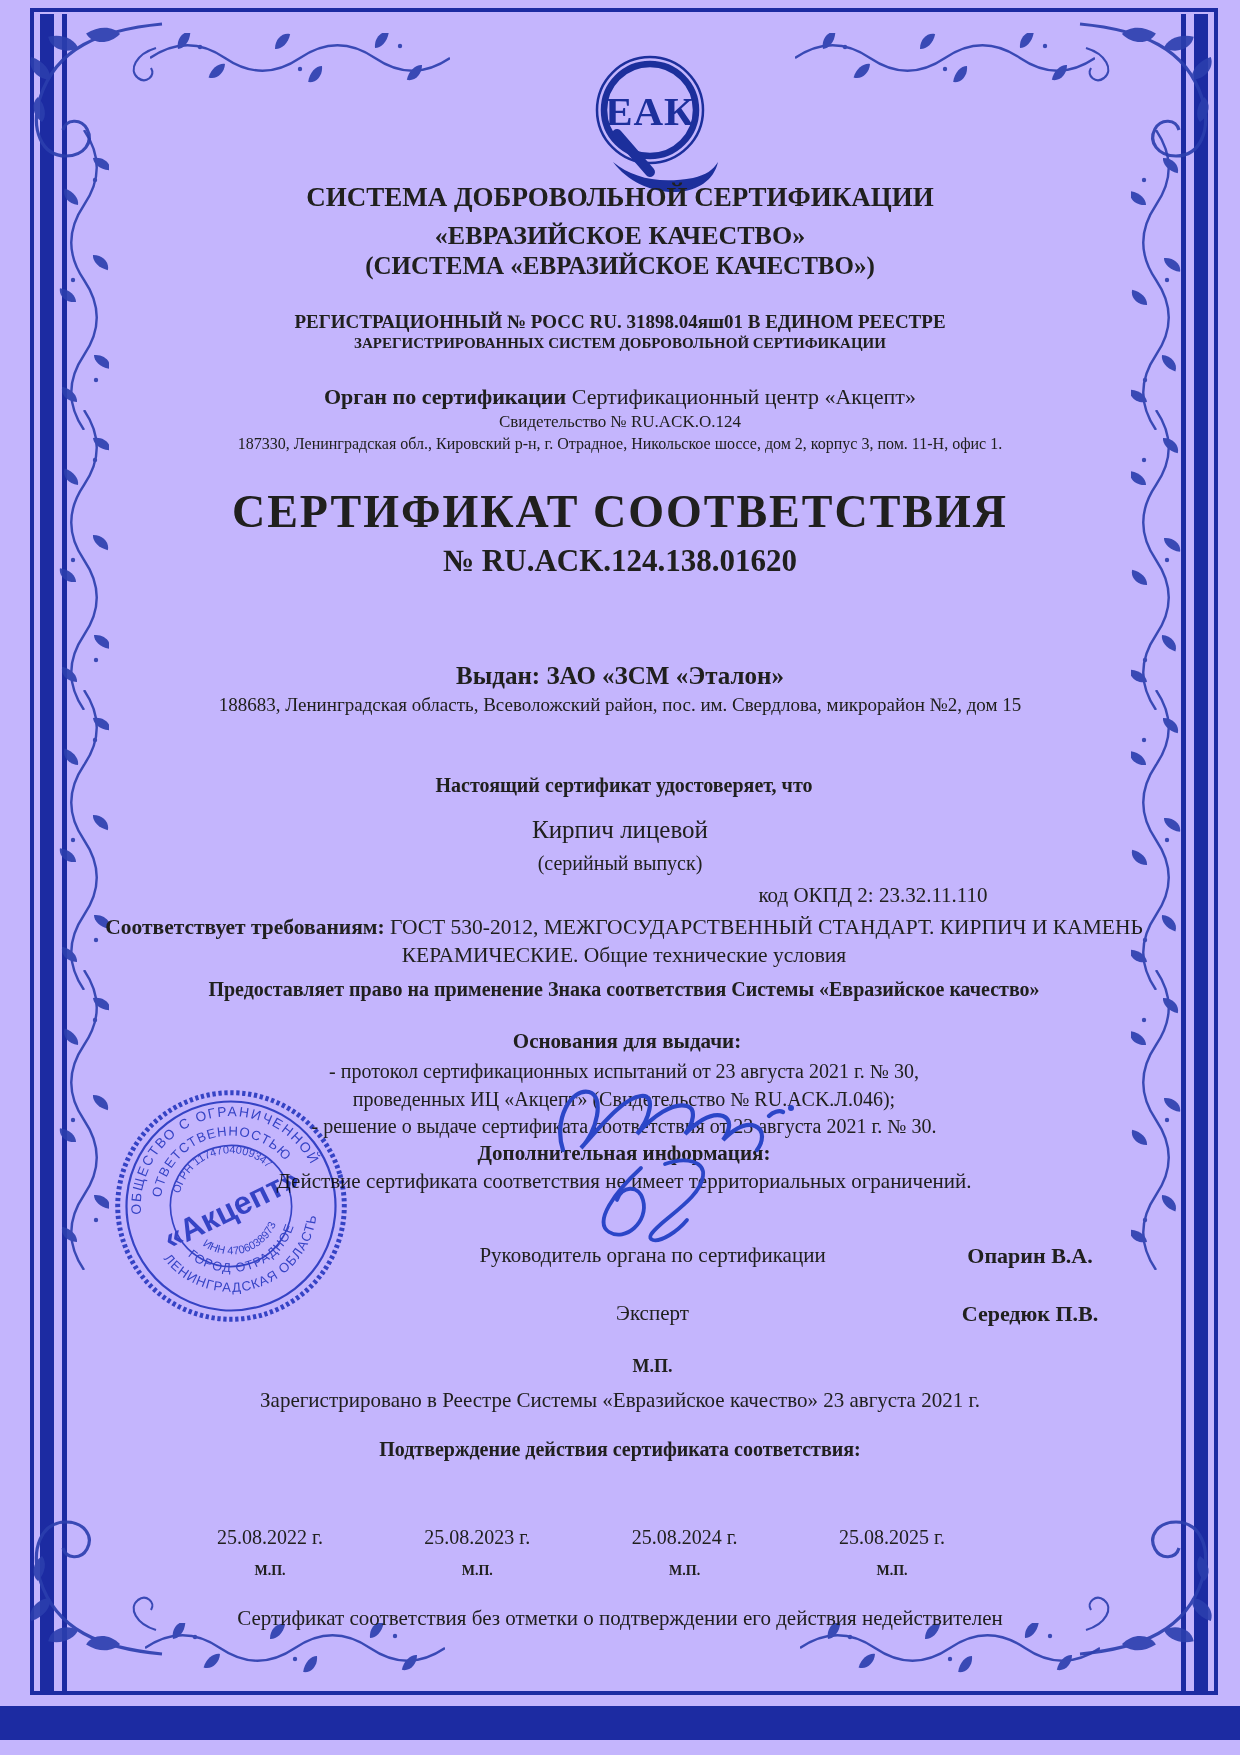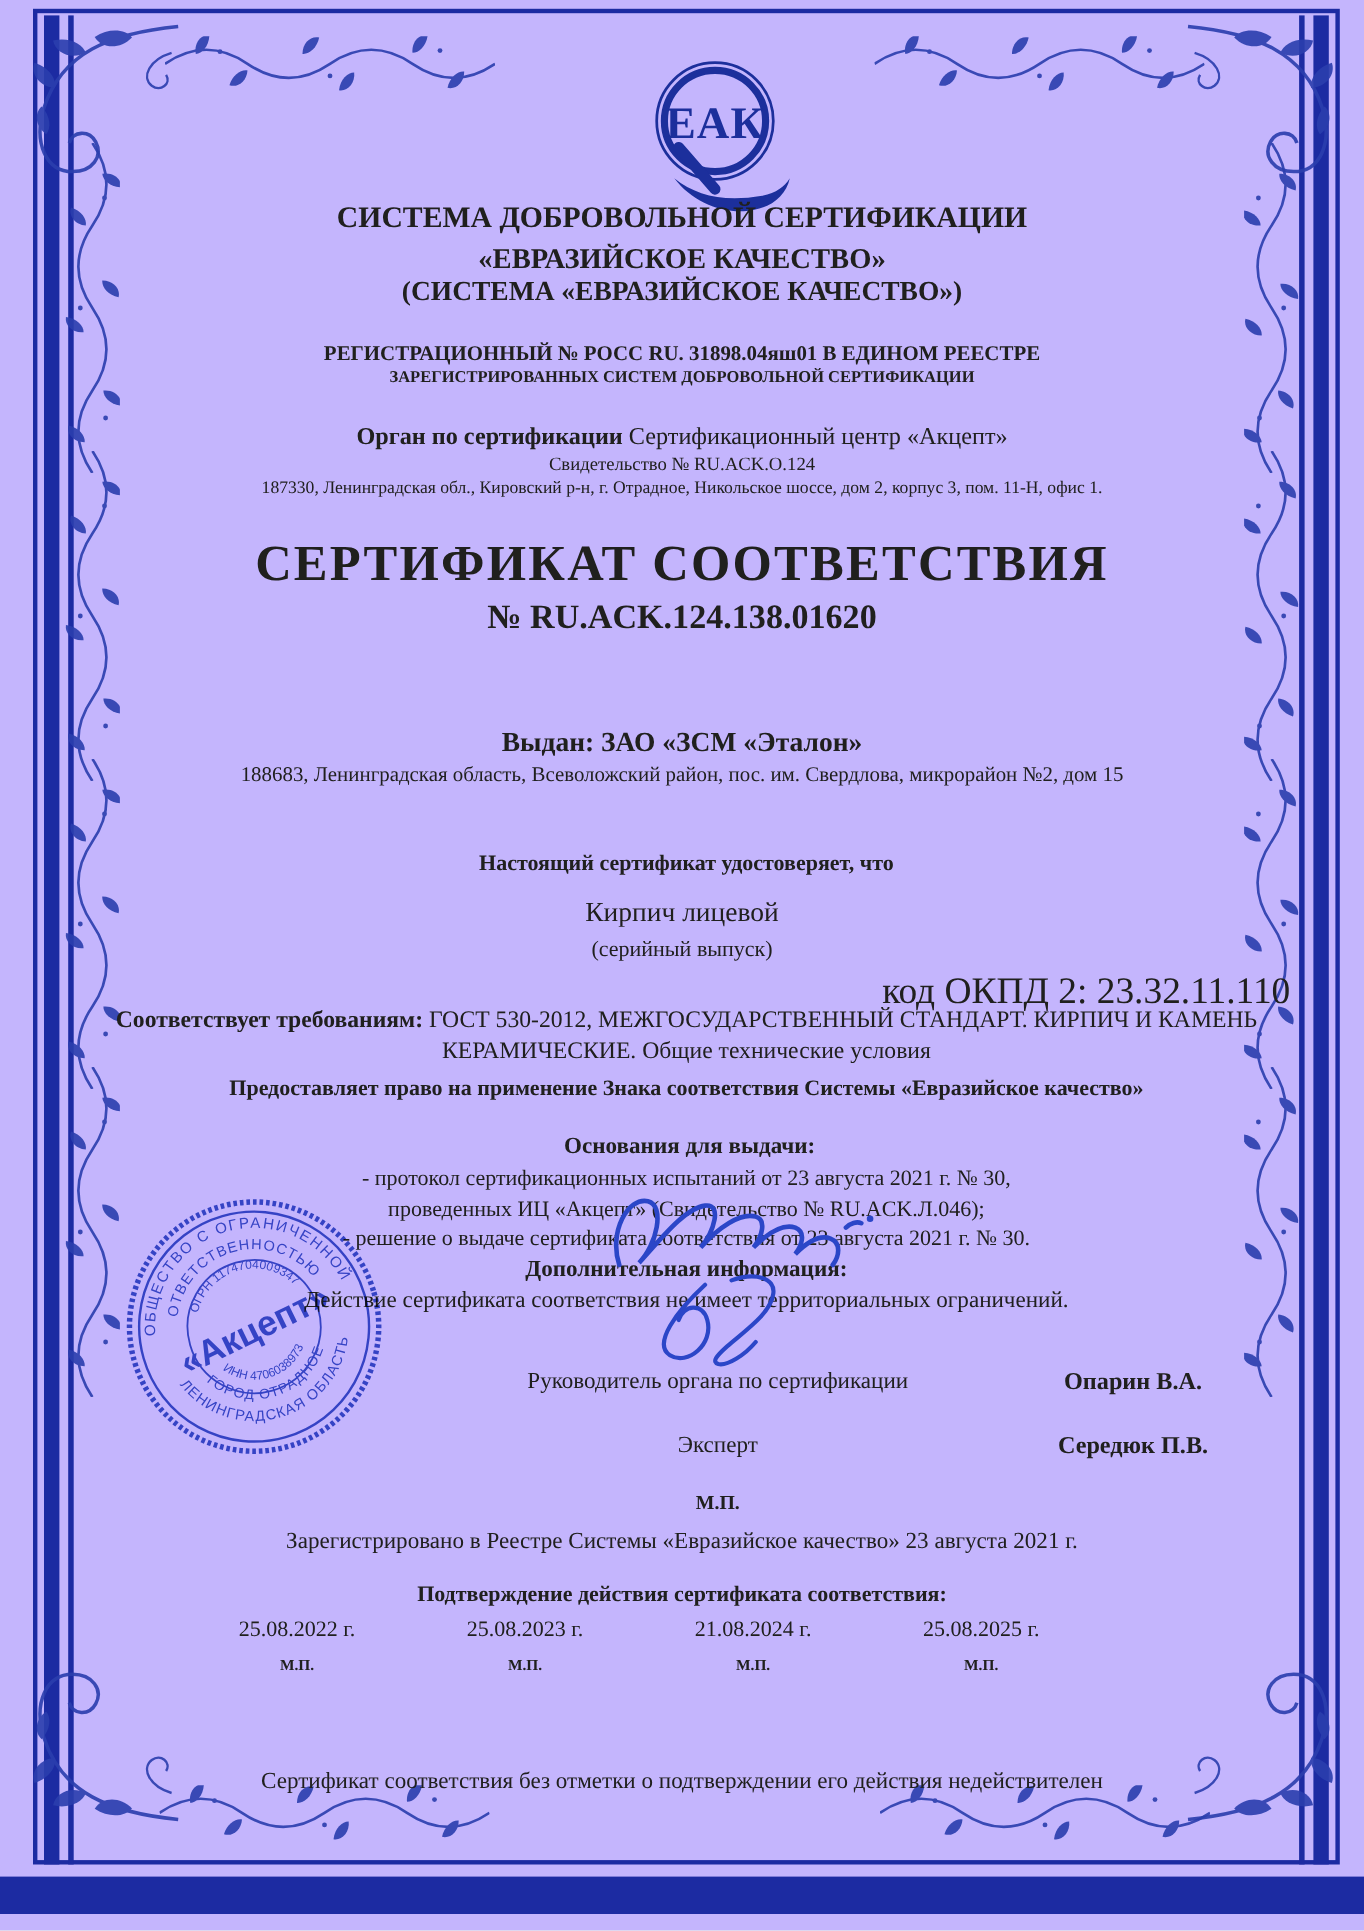--- a/index.html
+++ b/index.html
@@ -17,21 +17,21 @@
   .orn{position:absolute;color:#2b3eae;opacity:.9;pointer-events:none;}
   
   .content{position:absolute;left:85px;right:85px;top:0;height:100%;}
   .ln{position:absolute;left:0;right:0;text-align:center;white-space:nowrap;}
   .lnl{position:absolute;left:8px;right:0;text-align:center;}
   .b{font-weight:bold;}
   .logo{position:absolute;left:470px;top:48px;width:180px;height:165px;color:#1c2f9c;}
   .stamp{position:absolute;left:25px;top:1085px;width:242px;height:242px;color:#3550c2;
          transform:rotate(-16deg);opacity:.92;mix-blend-mode:multiply;z-index:6;}
   .sigs{position:absolute;left:460px;top:1072px;width:290px;height:175px;color:#2b46c8;z-index:5;}
-  .pdates{position:absolute;left:105px;width:782px;top:1470px;display:flex;justify-content:space-between;}
+  .pdates{position:absolute;left:105px;width:782px;top:1526px;display:flex;justify-content:space-between;}
   .pcell{width:160px;text-align:center;}
   .pdate{font-size:20px;}
   .pmp{font-size:14px;font-weight:bold;margin-top:14px;}
 </style>
 </head>
 <body>
 
 <div class="page">
 
   <svg width="0" height="0" style="position:absolute">
@@ -140,21 +140,21 @@
 
     <div class="ln b" style="top:485px;font-size:46px;letter-spacing:2px">СЕРТИФИКАТ СООТВЕТСТВИЯ</div>
     <div class="ln b" style="top:543px;font-size:31px">№ RU.ACK.124.138.01620</div>
 
     <div class="ln b" style="top:662px;font-size:25px">Выдан: ЗАО «ЗСМ «Эталон»</div>
     <div class="ln" style="top:694px;font-size:19px">188683, Ленинградская область, Всеволожский район, пос. им. Свердлова, микрорайон №2, дом 15</div>
 
     <div class="lnl b" style="top:774px;font-size:20px">Настоящий сертификат удостоверяет, что</div>
     <div class="ln" style="top:816px;font-size:25px">Кирпич лицевой</div>
     <div class="ln" style="top:852px;font-size:20px">(серийный выпуск)</div>
-    <div class="ln" style="top:883px;font-size:34px;text-align:right;right:-18px;left:auto;position:absolute;width:600px;right:-18px">код ОКПД 2: 23.32.11.110</div>
+    <div class="ln" style="top:883px;font-size:21px;right:-18px;left:auto;position:absolute;width:600px;right:-18px">код ОКПД 2: 23.32.11.110</div>
 
     <div class="lnl" style="top:913px;font-size:21.5px;line-height:28px;white-space:normal"><span class="b">Соответствует требованиям:</span><span> ГОСТ 530-2012, МЕЖГОСУДАРСТВЕННЫЙ СТАНДАРТ. КИРПИЧ И КАМЕНЬ КЕРАМИЧЕСКИЕ. Общие технические условия</span></div>
     <div class="lnl b" style="top:978px;font-size:20px">Предоставляет право на применение Знака соответствия Системы «Евразийское качество»</div>
 
     <div class="lnl b" style="top:1029px;font-size:21px;left:14px">Основания для выдачи:</div>
     <div class="lnl" style="top:1058px;font-size:20px;line-height:27.5px">
       <div>- протокол сертификационных испытаний от 23 августа 2021 г. № 30,</div>
       <div>проведенных ИЦ «Акцепт» (Свидетельство № RU.ACK.Л.046);</div>
       <div>- решение о выдаче сертификата соответствия от 23 августа 2021 г. № 30.</div>
     </div>
@@ -172,21 +172,21 @@
     <div class="pdates">
       <div class="pcell">
         <div class="pdate">25.08.2022 г.</div>
         <div class="pmp">М.П.</div>
       </div>
       <div class="pcell">
         <div class="pdate">25.08.2023 г.</div>
         <div class="pmp">М.П.</div>
       </div>
       <div class="pcell">
-        <div class="pdate">21.08.2024 г.</div>
+        <div class="pdate">25.08.2024 г.</div>
         <div class="pmp">М.П.</div>
       </div>
       <div class="pcell">
         <div class="pdate">25.08.2025 г.</div>
         <div class="pmp">М.П.</div>
       </div>
     </div>
     <div class="ln" style="top:1606px;font-size:21px">Сертификат соответствия без отметки о подтверждении его действия недействителен</div>
 
     <svg class="sigs" viewBox="0 0 290 175">

